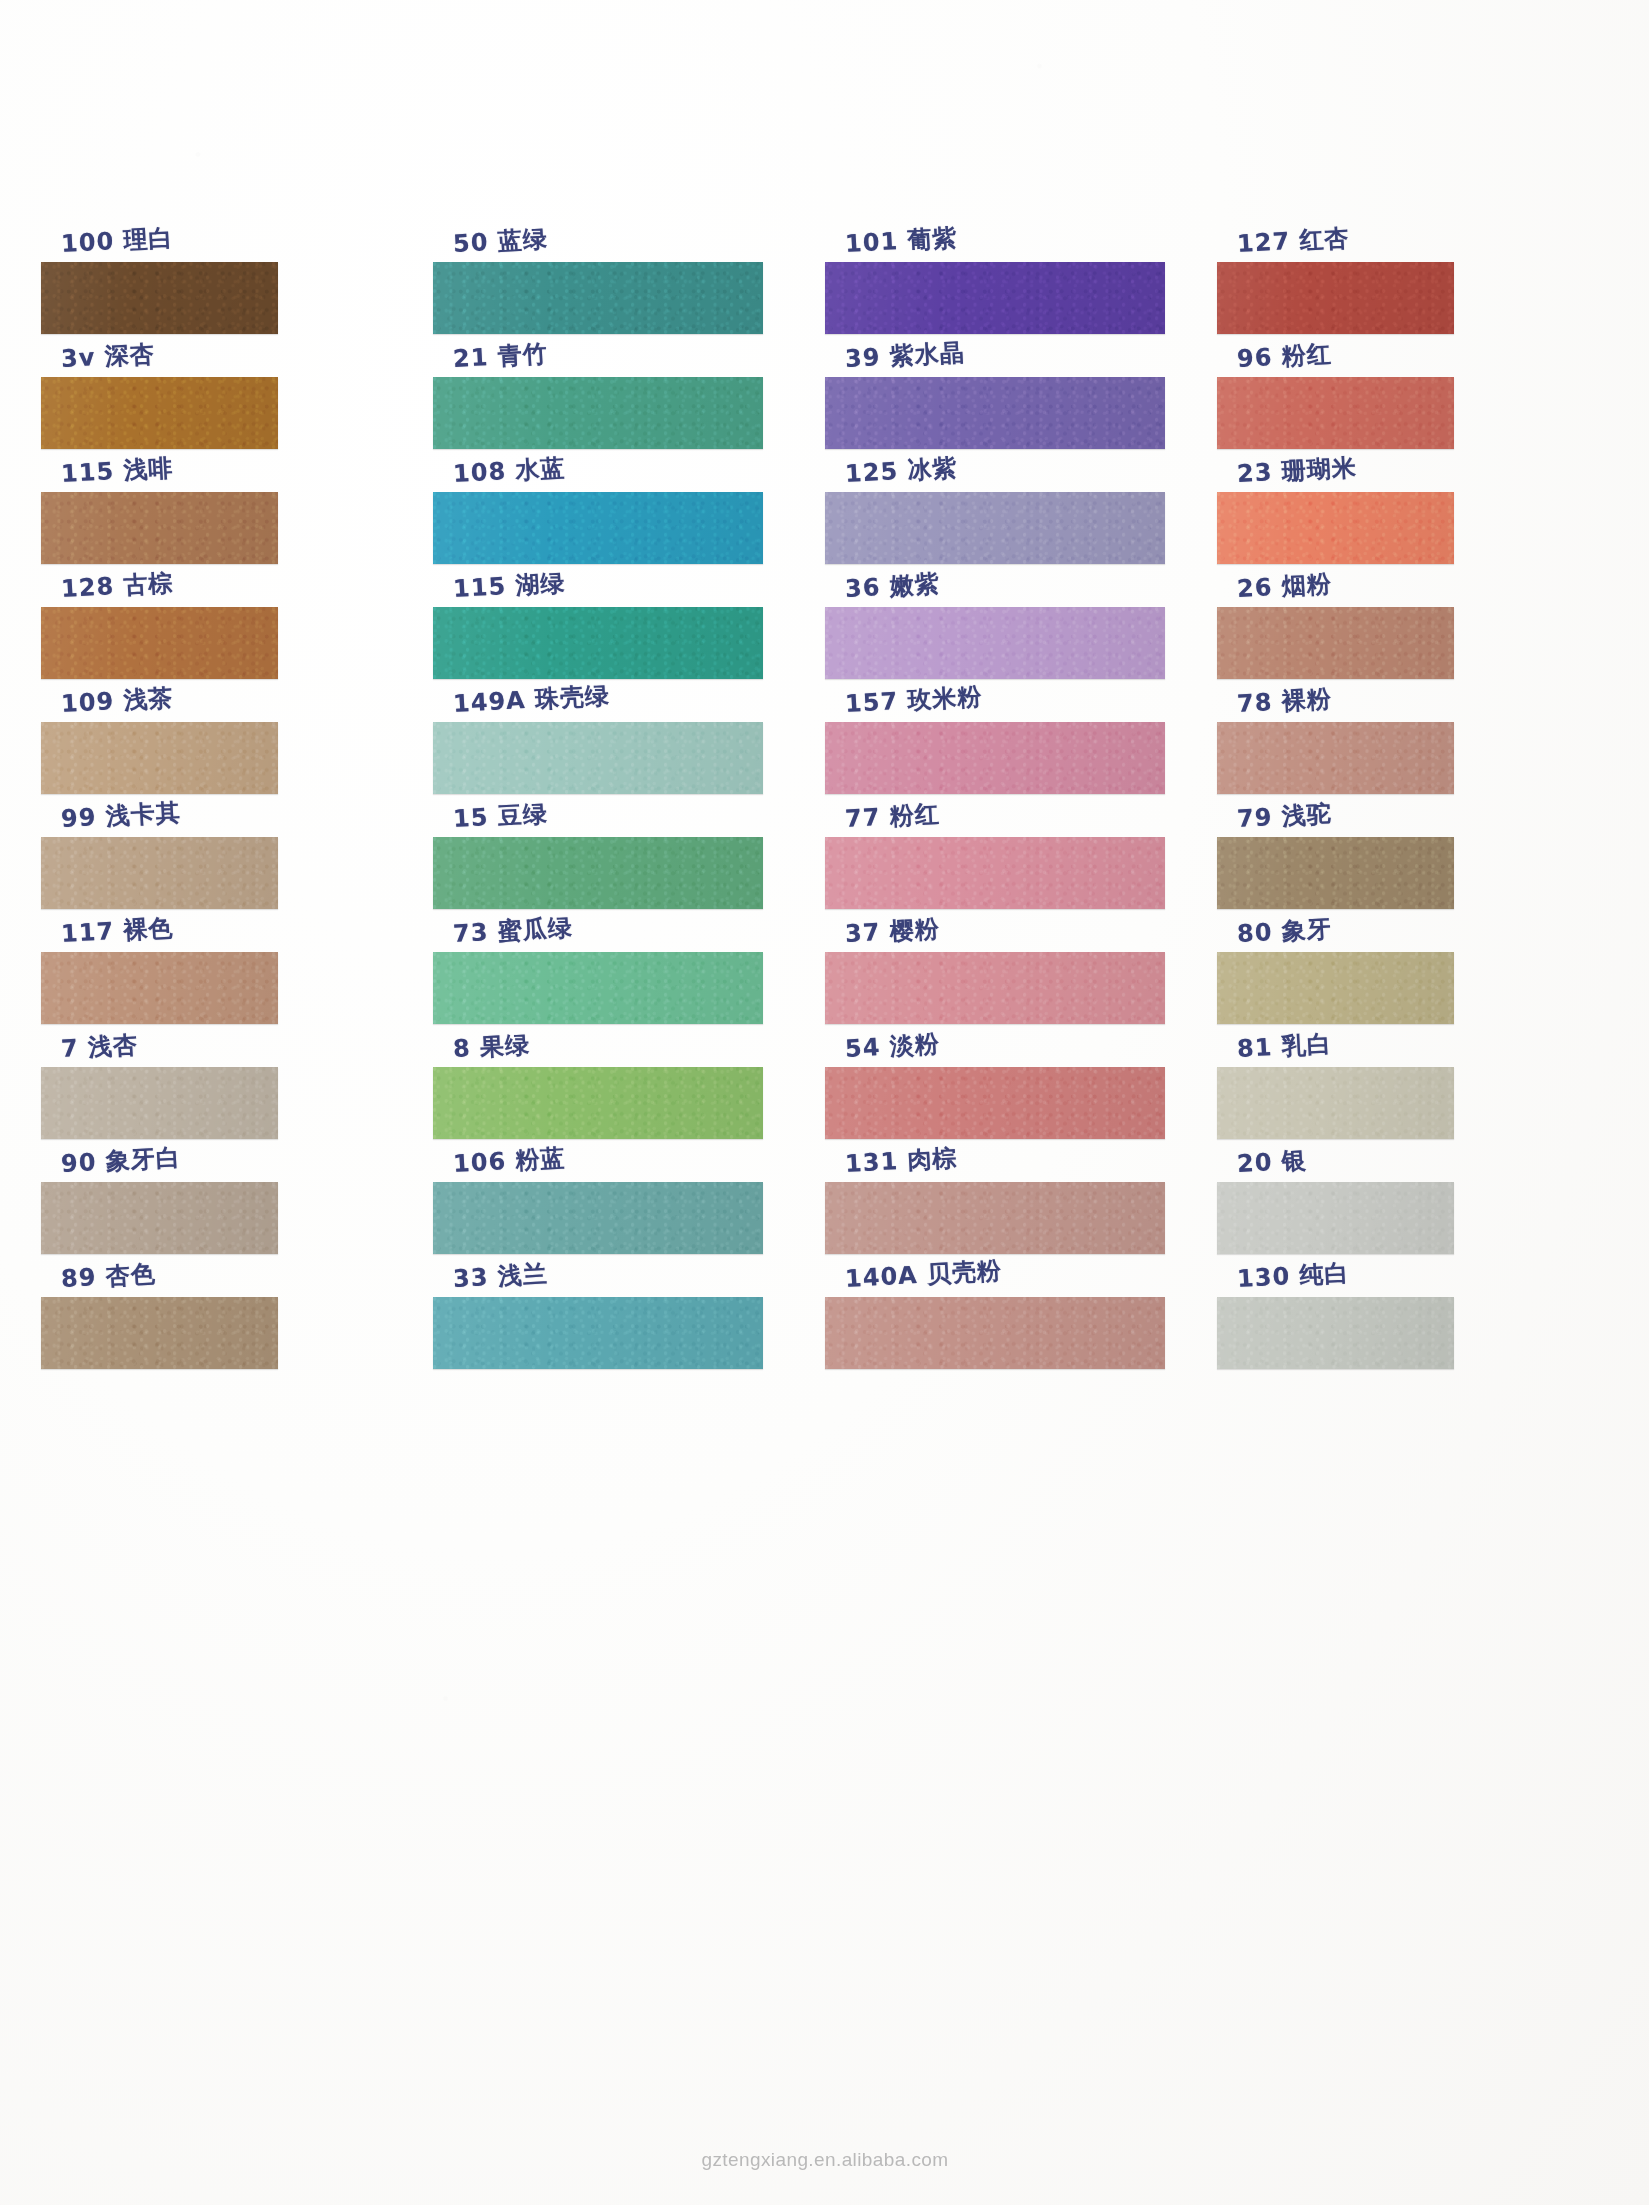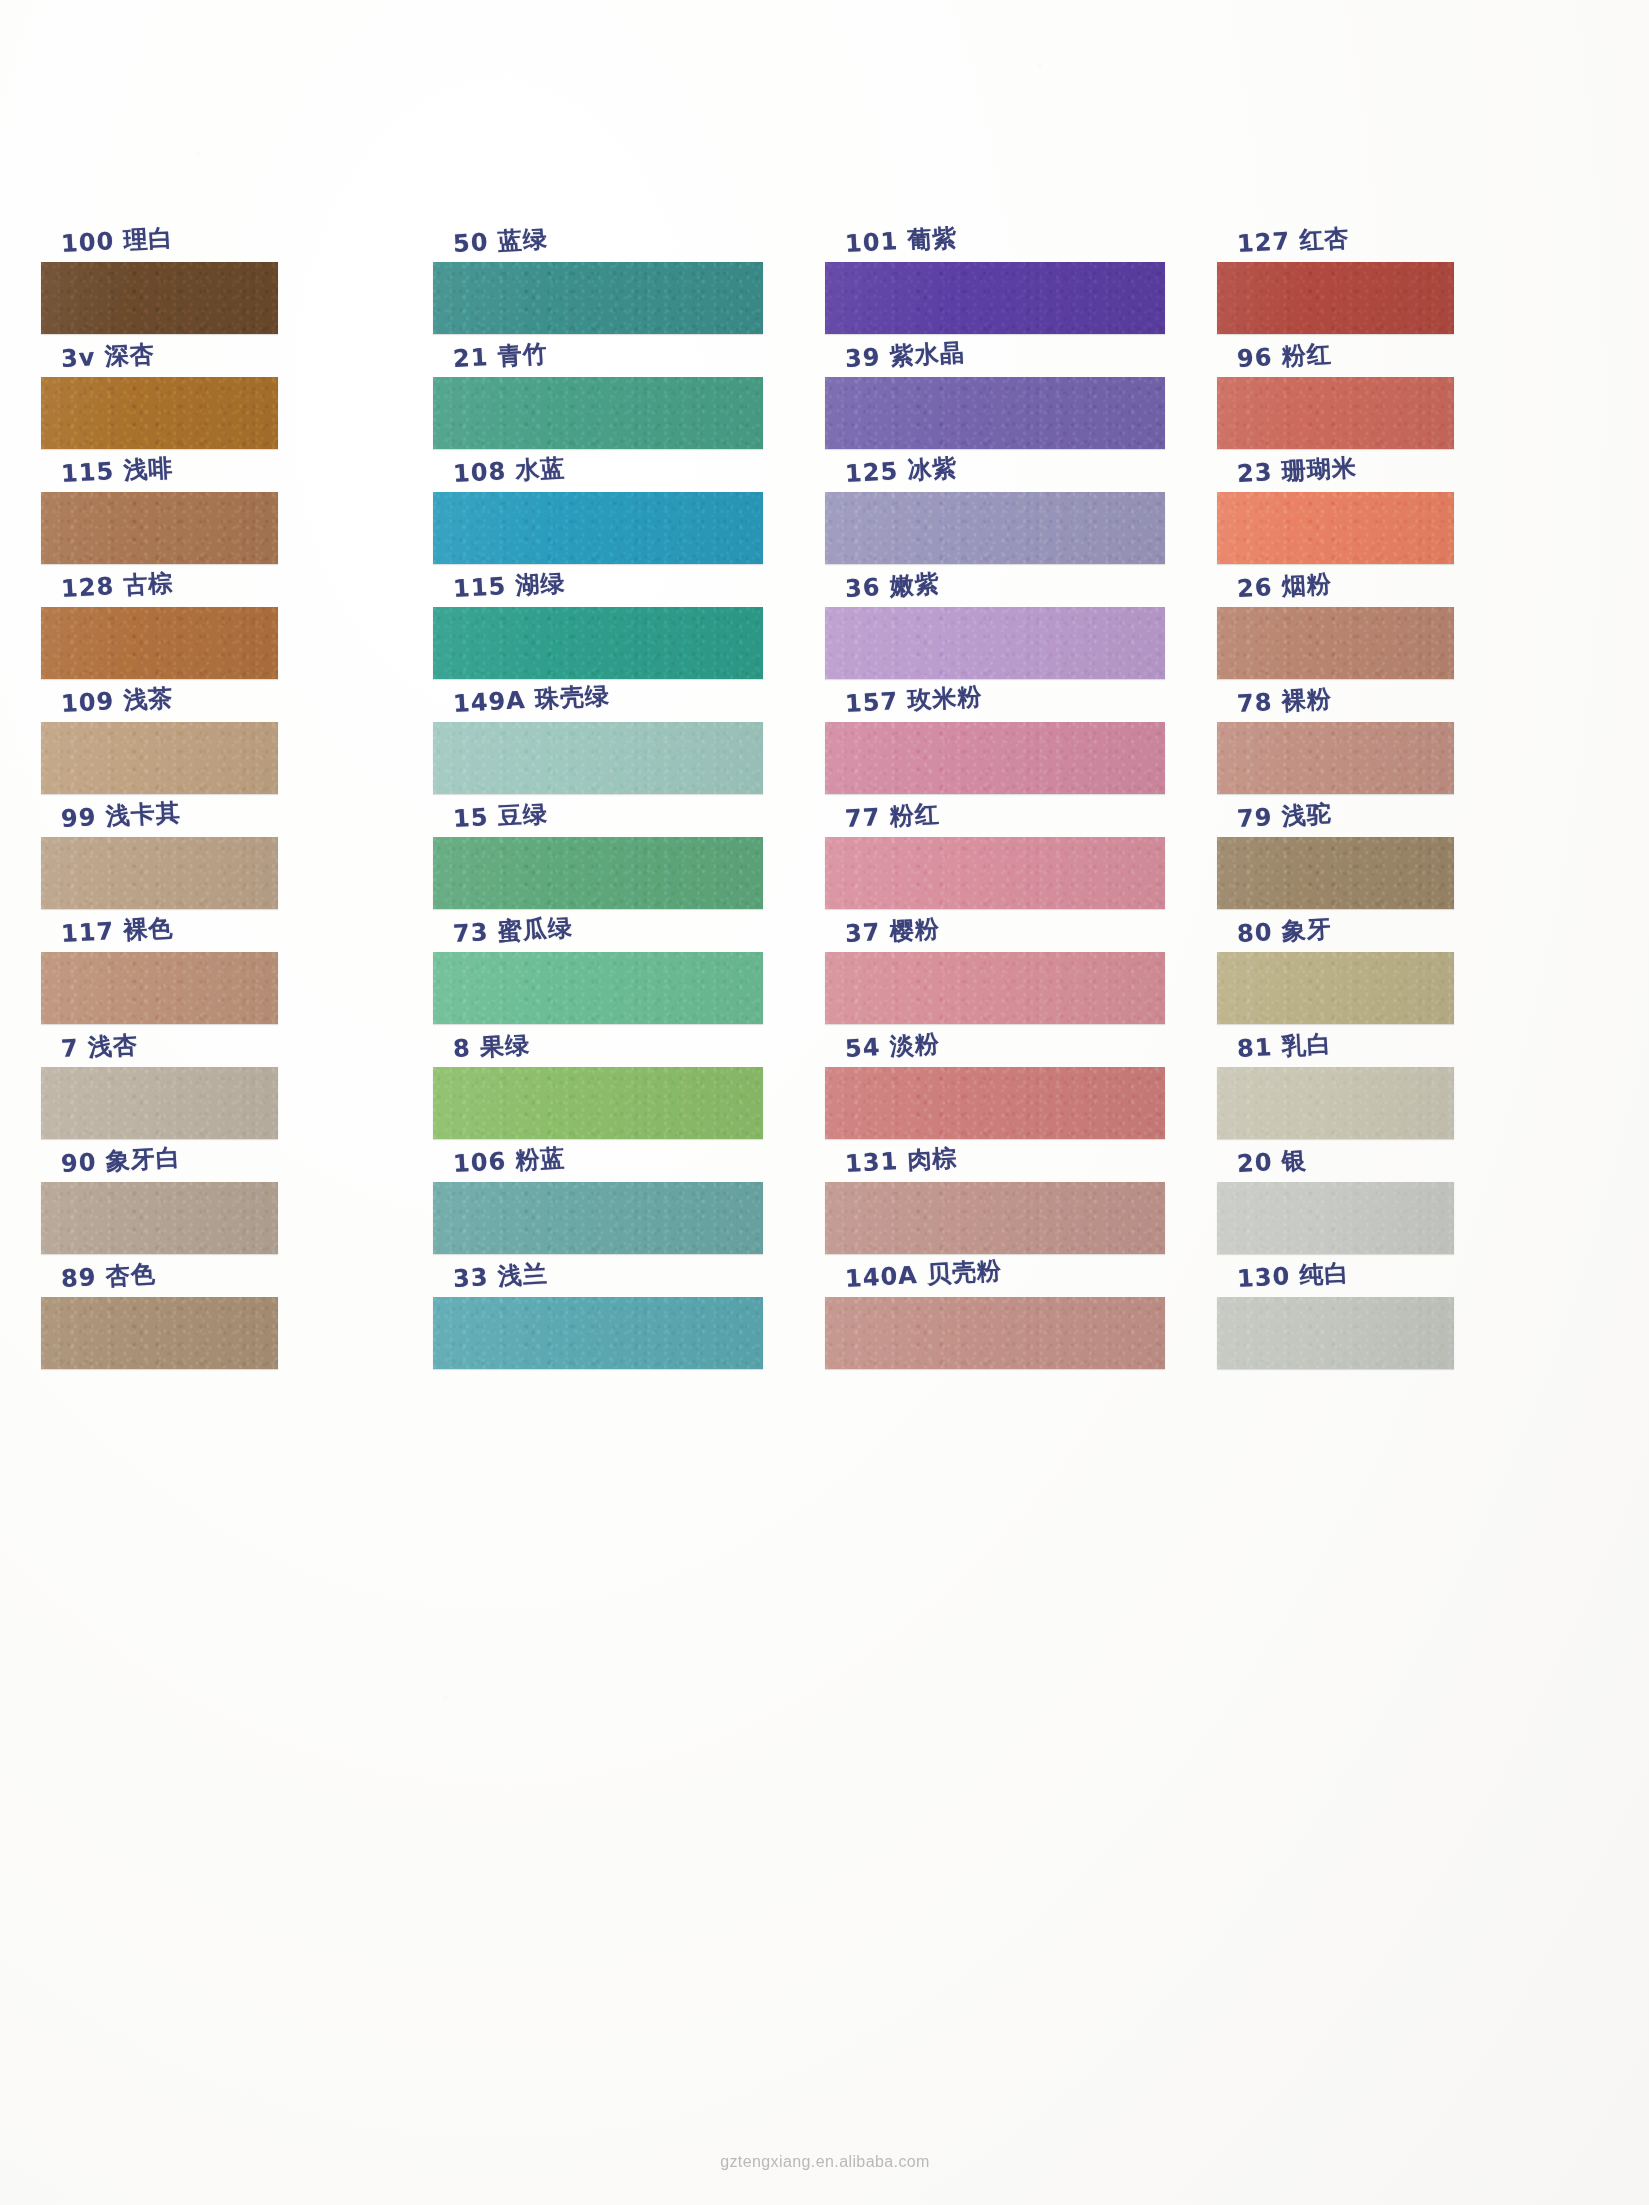--- a/index.html
+++ b/index.html
@@ -108,21 +108,21 @@
 
   
   #watermark {
     position: absolute;
     left: 0;
     right: 0;
     bottom: 35px;
     text-align: center;
     color: #b9b9b9;
     font-family: "Liberation Sans", sans-serif;
-    font-size: 16px;
+    font-size: 19px;
     letter-spacing: 0.4px;
   }
 </style>
 </head>
 <body>
 
 <div id="sheet"></div>
 
 <div id="grid">
     <div class="column">

